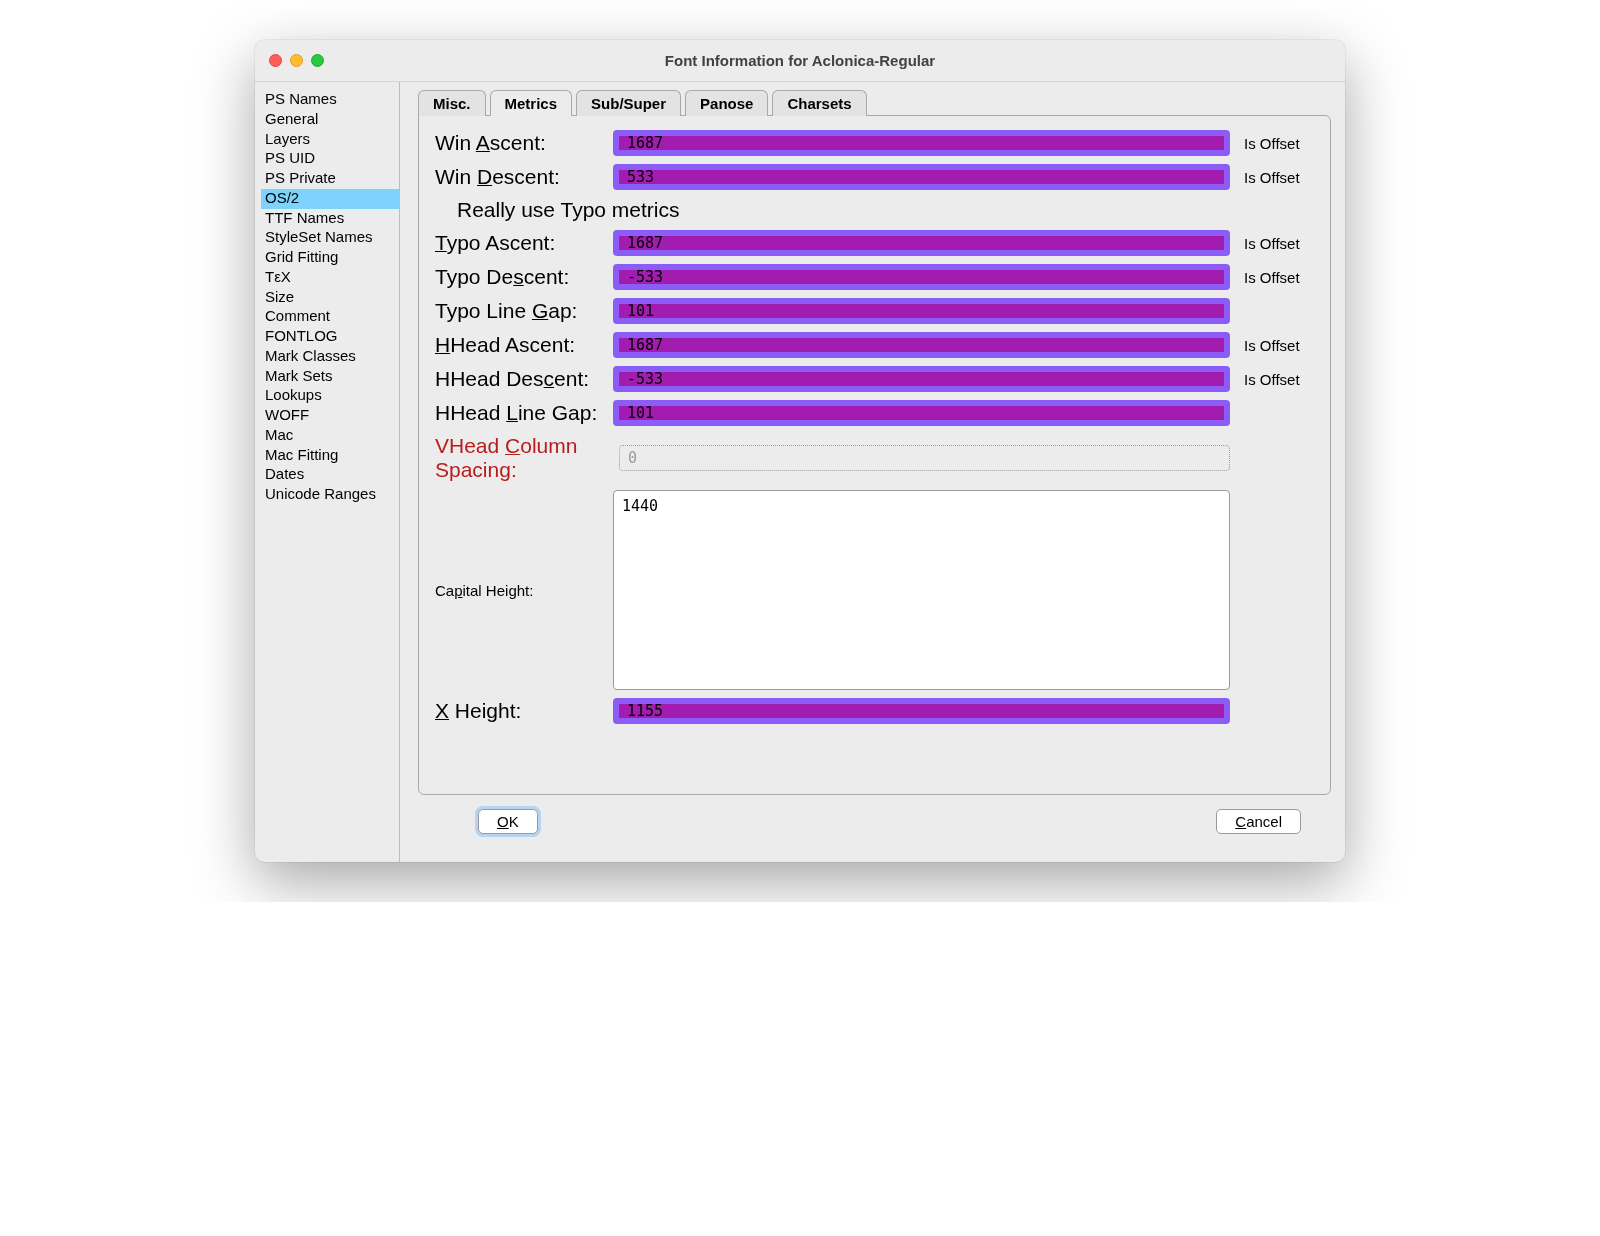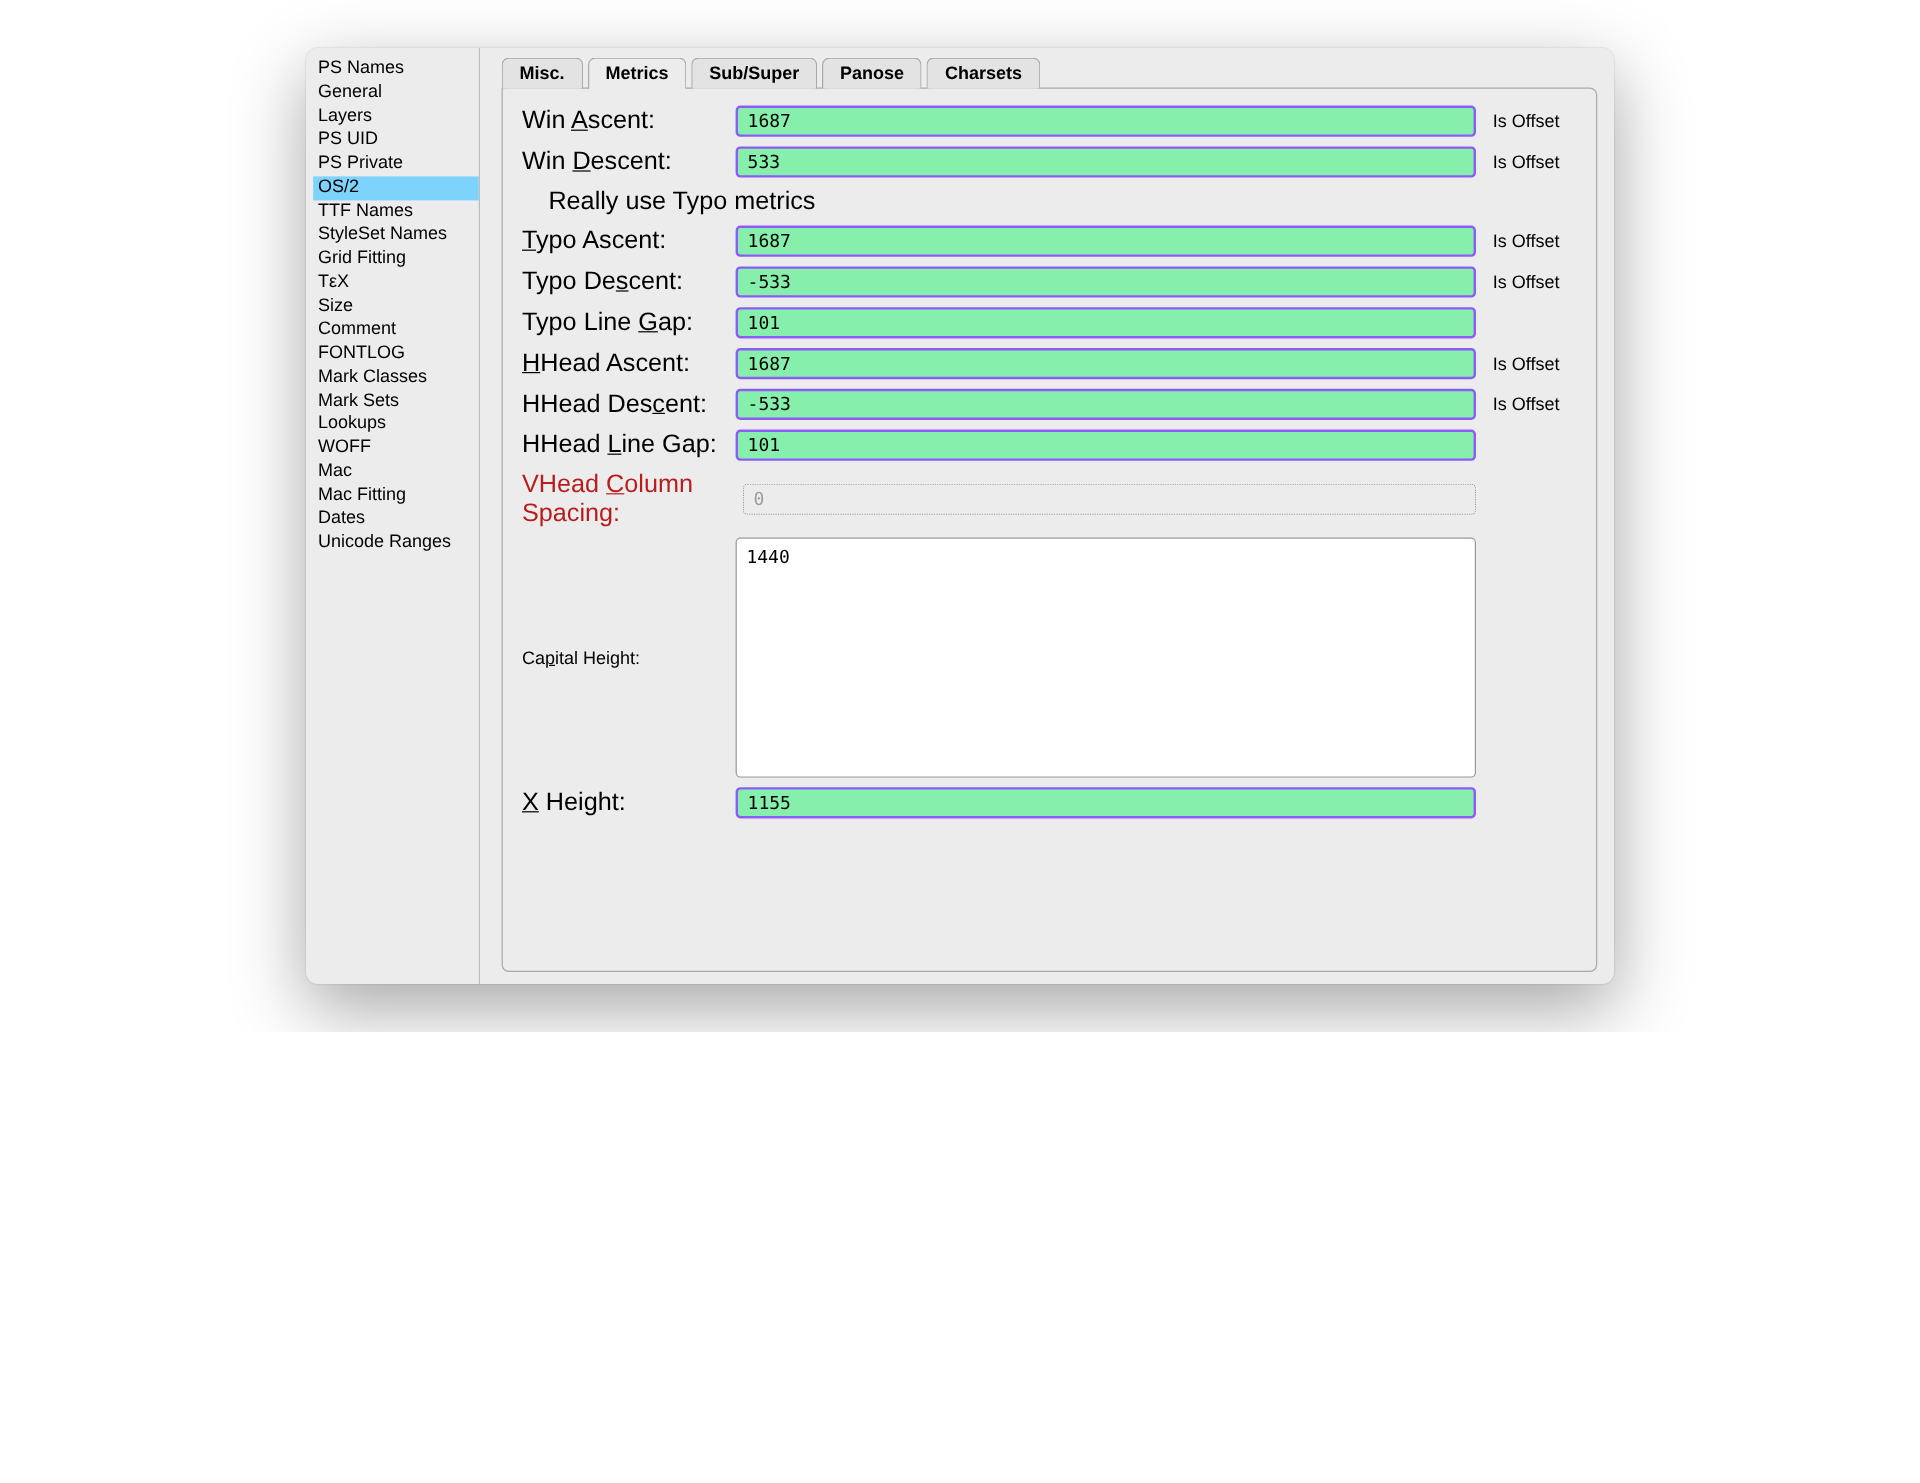--- a/index.html
+++ b/index.html
@@ -111,22 +111,22 @@
     gap: 6px;
   }
   .row .lbl {
     width: 172px;
     font-size: 21px;
   }
   .row .lbl.indent { padding-left: 22px; }
   .row input.txt, .row .txt {
     flex: 1;
     height: 26px;
-    background: #86efac;
-    border: 2px solid #8b5cf6;
+    background: #a21caf;
+    border: 6px solid #8b5cf6;
     border-radius: 4px;
     padding: 2px 8px;
     font-family: ui-monospace, Menlo, monospace;
     font-size: 15px;
   }
   .row .offset {
     width: 70px;
     font-size: 15px;
     text-align: left;
     margin-left: 8px;
@@ -172,20 +172,28 @@
   .btn.primary {
     box-shadow: 0 0 0 3px #b7d5f0;
   }
   .uline { text-decoration: underline; text-decoration-thickness:1px; }
 </style>
 </head>
 <body>
 
 <div class="window">
 
+  <div class="titlebar">
+    <div class="traffic">
+      <div class="dot red"></div>
+      <div class="dot yellow"></div>
+      <div class="dot green"></div>
+    </div>
+    <div class="title">Font Information for Aclonica-Regular</div>
+  </div>
 
   <div class="body">
     <div class="sidebar" id="sidebar">
         <div class="item">PS Names</div>
         <div class="item">General</div>
         <div class="item">Layers</div>
         <div class="item">PS UID</div>
         <div class="item">PS Private</div>
         <div class="item selected">OS/2</div>
         <div class="item">TTF Names</div>
@@ -281,16 +289,20 @@
         </div>
 
         <div class="row">
           <div class="lbl"><span class="uline">X</span> Height:</div>
           <input class="txt" value="1155" style="">
           <div class="offset"></div>
         </div>
 
       </div>
 
+      <div class="footer">
+        <button class="btn primary"><span class="uline">O</span><span>K</span></button>
+        <button class="btn"><span class="uline">C</span>ancel</button>
+      </div>
 
     </div>
   </div>
 </div>
 
 </body></html>

